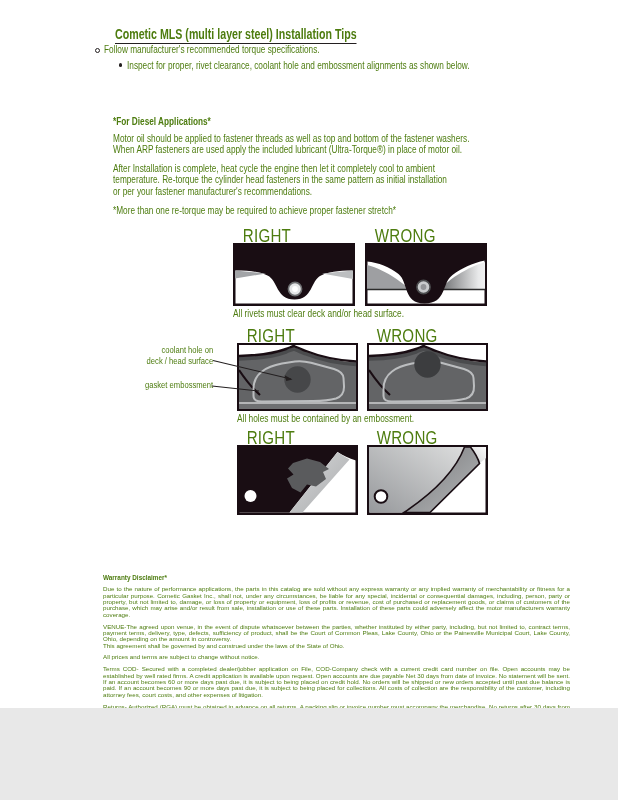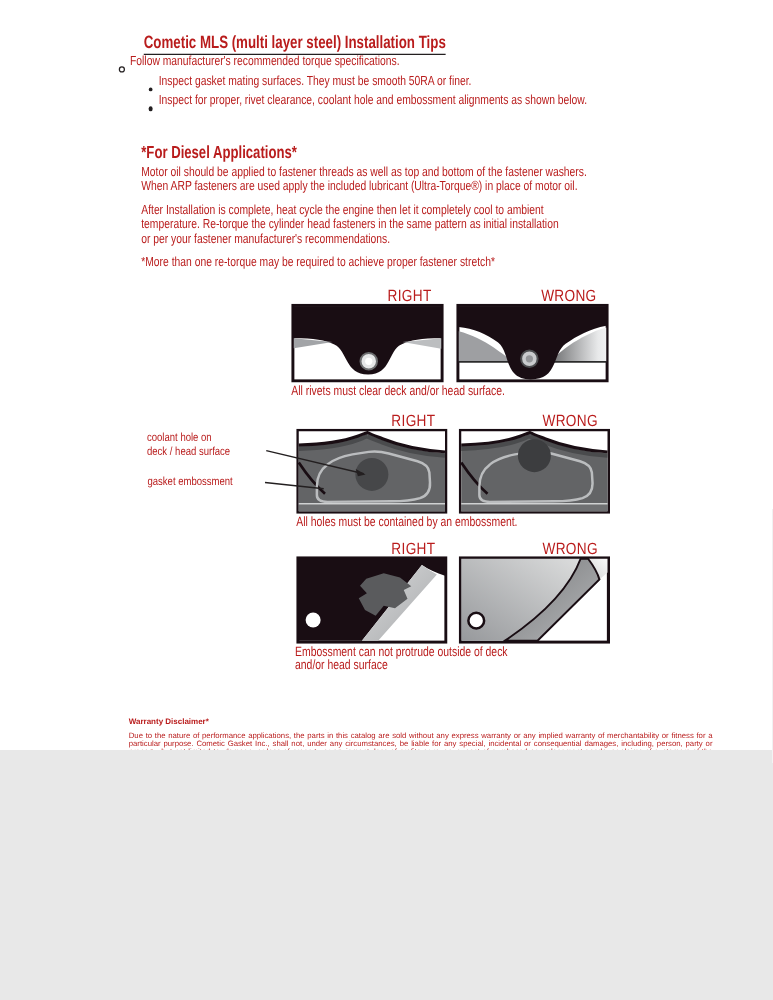--- a/index.html
+++ b/index.html
@@ -1,43 +1,43 @@
 <!DOCTYPE html>
 <html><head>
 <meta charset="utf-8">
 <style>
   html,body{margin:0;padding:0;background:#e8e8e8}
-  #page{position:relative;width:618px;height:600px;background:#fff;margin:0 auto;
-        font-family:"Liberation Sans","DejaVu Sans",sans-serif;color:#b91c1c;overflow:hidden}
+  #page{position:relative;width:618px;height:708px;background:#fff;margin:0 auto;
+        font-family:"Liberation Sans","DejaVu Sans",sans-serif;color:#4d7c0f;overflow:hidden}
   .abs{position:absolute}
   
   .cond{display:inline-block;white-space:nowrap;transform:scaleX(.78);transform-origin:0 0}
   .cond.pre{white-space:pre-line}
   .condc{display:block;white-space:nowrap;transform:scaleX(.84);transform-origin:50% 0}
   .condr{display:inline-block;white-space:pre-line;transform:scaleX(.82);transform-origin:100% 0}
 
   #title{left:115px;top:27px;font-size:14.2px;font-weight:700;line-height:14px}
   #title .cond{transform:scaleX(.75);border-bottom:1.7px solid #231f20;padding-bottom:1.5px}
 
   #bullets{left:95px;top:42px;font-size:10.6px}
-  .brow{display:flex;align-items:flex-end;height:15.6px;line-height:15.6px}
+  .brow{display:flex;align-items:flex-start;height:15.6px;line-height:15.6px}
   .brow .mk{flex:0 0 9px}
   .brow .mk i{display:block;width:3px;height:3px;border:1px solid #231f20;border-radius:50%;margin-top:5.6px}
   .brow.l2{padding-left:24px}
   .brow.l2 .mk{flex:0 0 8px}
   .brow.l2 .mk i{width:3.4px;height:3.4px;border:none;background:#231f20;margin-top:5.8px}
 
-  .h2{left:113px;top:114.5px;font-size:14px;font-weight:700;line-height:13px}
+  .h2{left:113px;top:114.5px;font-size:11px;font-weight:700;line-height:13px}
   .h2 .cond{transform:scaleX(.75)}
   .body-p{left:113px;font-size:10.6px;line-height:11.4px}
   .body-p .cond{width:620px}
 
-  .figlabel{font-size:13px;line-height:13px;letter-spacing:.3px;text-align:right}
+  .figlabel{font-size:18px;line-height:13px;letter-spacing:.3px;text-align:left}
   .caption{font-weight:400;font-size:10.7px;line-height:10.7px}
-  .ann{font-size:9.3px;line-height:11px;text-align:left}
+  .ann{font-size:9.3px;line-height:11px;text-align:right}
 
   #warranty{left:103px;top:575px;width:467px;font-size:6.2px;line-height:6.35px;text-align:justify}
   #warranty h3{font-size:6.4px;font-weight:700;margin:0 0 5px 0;text-align:left}
   #warranty p{margin:0 0 5.5px 0;white-space:pre-line}
 
   #footer{left:386px;top:762px;font-size:12.8px;letter-spacing:.2px}
   svg{display:block}
 </style>
 </head>
 <body>
@@ -52,26 +52,20 @@
     <div class="brow l1">
       <span class="mk">
           <i></i>
         </span>
       <span class="cond">Follow manufacturer's recommended torque specifications.</span>
     </div>
     <div class="brow l2">
       <span class="mk">
           <i></i>
         </span>
-      <span class="cond">Inspect gasket mating surfaces.  They must be smooth 50RA or finer.</span>
-    </div>
-    <div class="brow l2">
-      <span class="mk">
-          <i></i>
-        </span>
       <span class="cond">Inspect for proper, rivet clearance, coolant hole and embossment alignments as shown below.</span>
     </div>
   </div>
 
   <div class="abs h2">
     <span class="cond">*For Diesel Applications*</span>
   </div>
   <div class="abs body-p" style="top:133px">
     <span class="cond pre">Motor oil should be applied to fastener threads as well as top and bottom of the fastener washers.
 When ARP fasteners are used apply the included lubricant (Ultra-Torque®) in place of motor oil.</span>
@@ -209,24 +203,20 @@
           <stop offset="1" stop-color="#b6b8ba"></stop>
       </linearGradient>
     </defs>
     <rect x="1.25" y="1.25" width="118.5" height="67.5" fill="#fff" stroke="#190d13" stroke-width="2.5"></rect>
     <path d="M2,2 H97.5 C90,22 72,44 37,67.5 L2,67.5 Z" fill="url(#g3wa)"></path>
     <path d="M103.5,2 H119 V13 L112.5,18.5 Z" fill="url(#g3wb)"></path>
     <path d="M97.5,2 L103.5,2 C108,8 111,13 112.5,18.5 L63,67.5 L37,67.5 C72,44 90,22 97.5,2 Z" fill="url(#g3wc)" stroke="#190d13" stroke-width="1.6"></path>
     <circle cx="14" cy="51.5" r="6.3" fill="#fff" stroke="#190d13" stroke-width="2"></circle>
   </svg>
 
-  <div class="abs caption" style="left:236px;top:516.5px">
-    <span class="cond pre">Embossment can not protrude outside of deck
-and/or head surface</span>
-  </div>
 
   <div id="warranty" class="abs">
     <h3>Warranty Disclaimer*</h3>
     <p>Due to the nature of performance applications, the parts in this catalog are sold without any express warranty or any implied warranty of merchantability or fitness for a particular purpose.  Cometic Gasket Inc., shall not, under any circumstances, be liable for any special, incidental or consequential damages, including, person, party or property, but not limited to, damage, or loss of property or equipment, loss of profits or revenue, cost of purchased or replacement goods, or claims of customers of the purchase, which may arise and/or result from sale, installation or use of these parts.  Installation of these parts could adversely affect the motor manufacturers warranty coverage.</p>
     <p>VENUE-The agreed upon venue, in the event of dispute whatsoever between the parties, whether instituted by either party, including, but not limited to, contract terms, payment terms, delivery, type, defects, sufficiency of product, shall be the Court of Common Pleas, Lake County, Ohio or the Painesville Municipal Court, Lake County, Ohio, depending on the amount in controversy.
 This agreement shall be governed by and construed under the laws of the State of Ohio.</p>
     <p>All prices and terms are subject to change without notice.</p>
     <p>Terms COD- Secured with a completed dealer/jobber application on File, COD-Company check with a current credit card number on file.  Open accounts may be established by well rated firms.  A credit application is available upon request.  Open accounts are due payable Net 30 days from date of invoice.  No statement will be sent.  If an account becomes 60 or more days past due, it is subject to being placed on credit hold.  No orders will be shipped or new orders accepted until past due balance is paid.  If an account becomes 90 or more days past due, it is subject to being placed for collections.  All costs of collection are the responsibility of the customer, including attorney fees, court costs, and other expenses of litigation.</p>
     <p>Returns- Authorized (RGA) must be obtained in advance on all returns.  A packing slip or invoice number must accompany the merchandise.  No returns after 30 days from invoice date.  All returns are subject to a 25% restocking charge.  All custom designed and custom manufactured gaskets are non-returnable.</p>
     <p>Only catalog parts are returnable.

